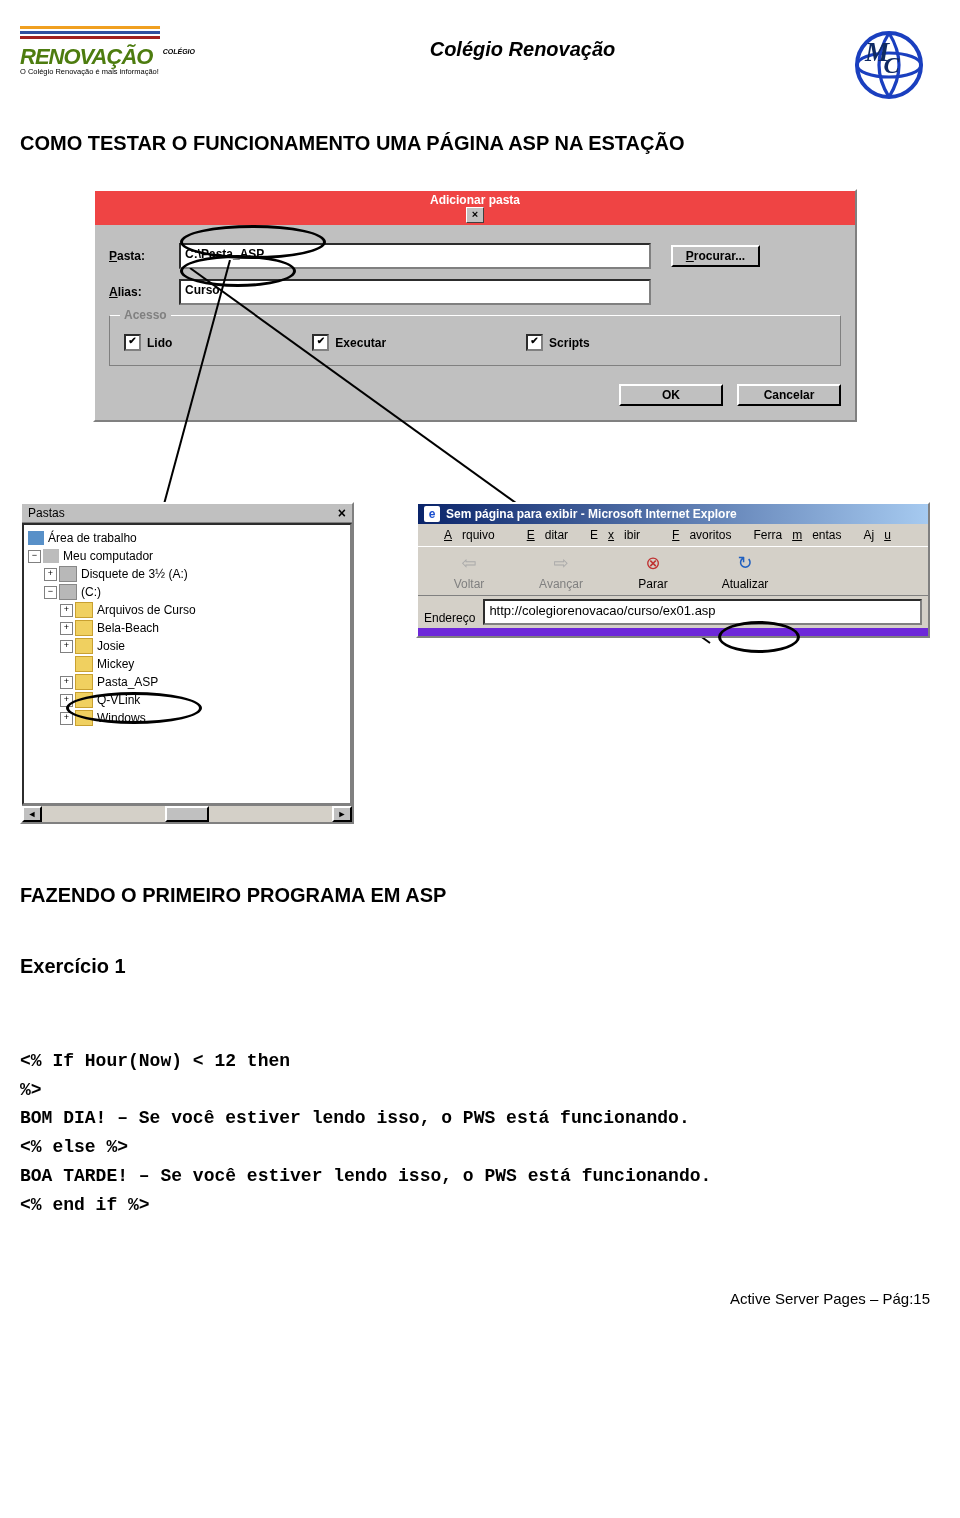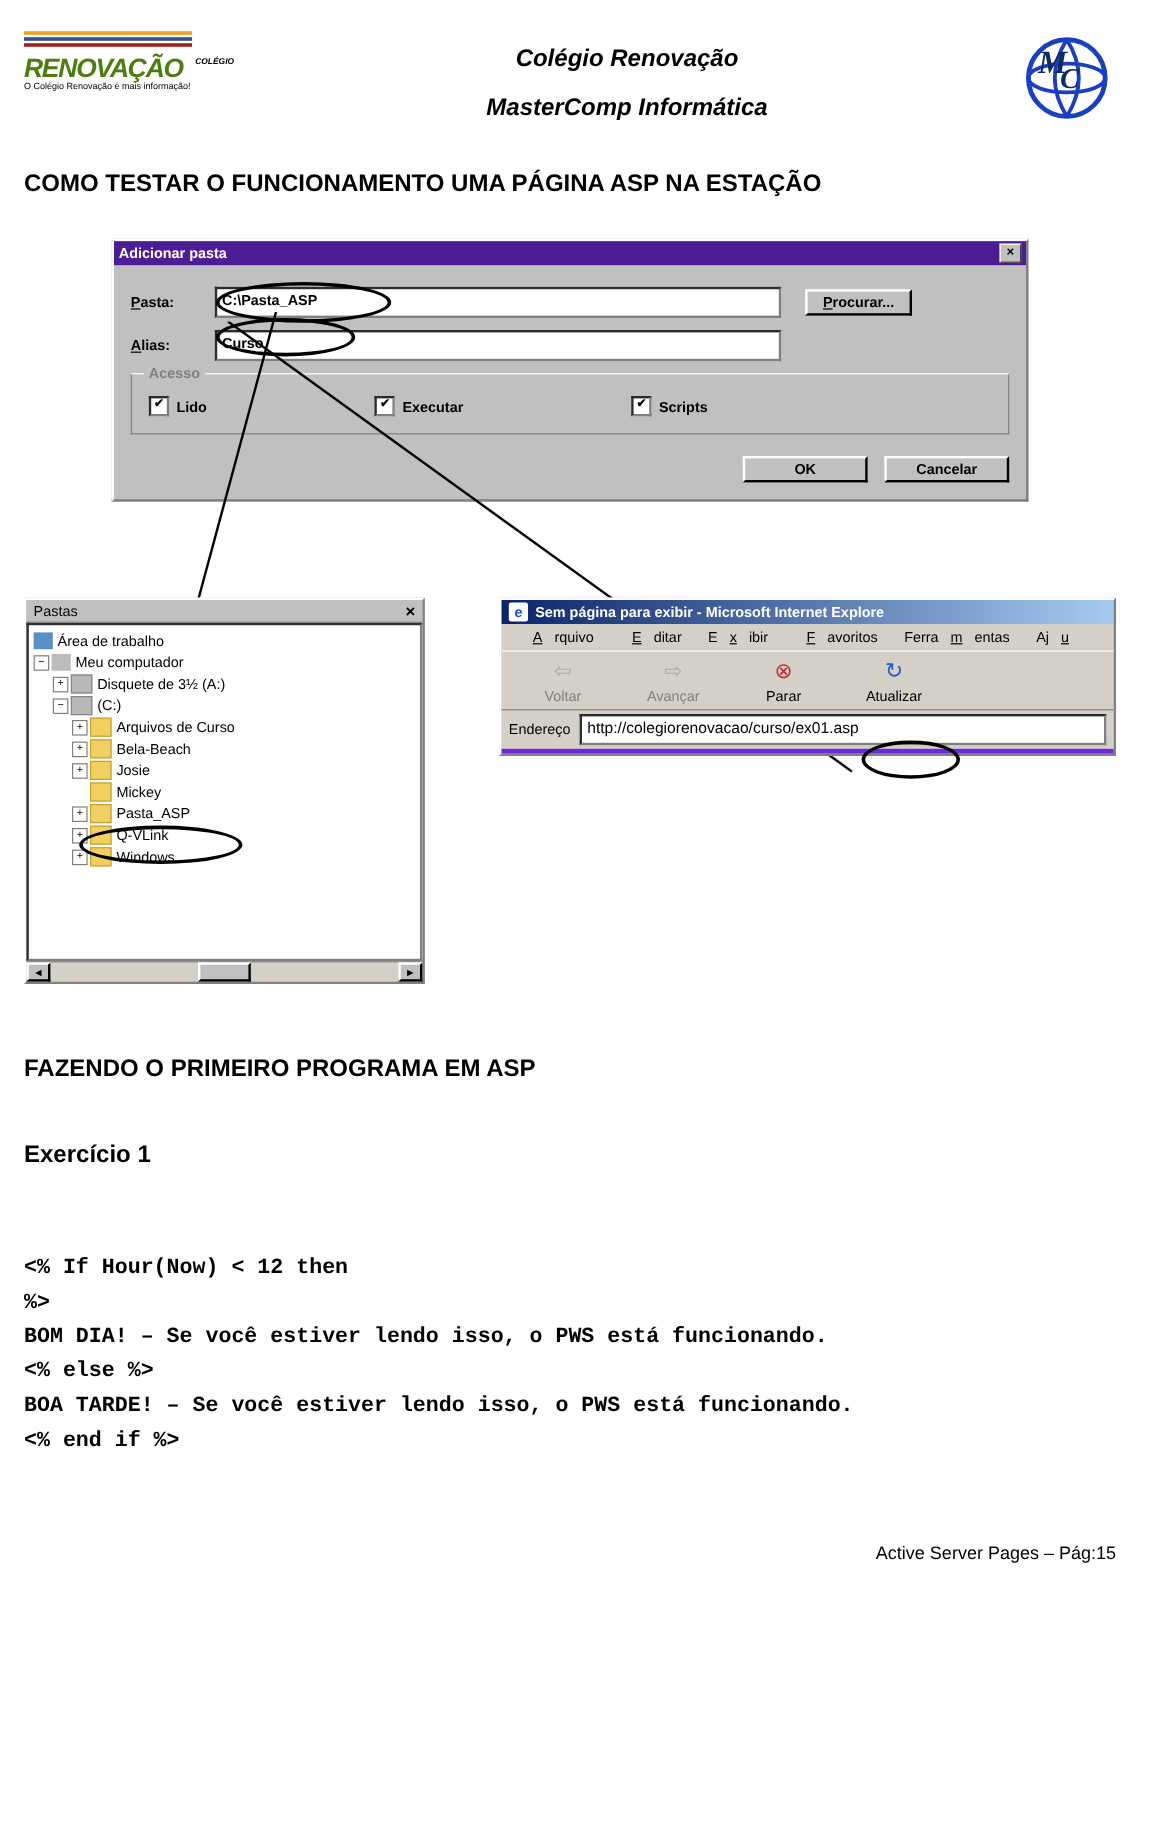--- a/index.html
+++ b/index.html
@@ -78,27 +78,28 @@
     width: 760px;
     background: #c0c0c0;
     border: 2px solid #808080;
     border-top-color:#fff; border-left-color:#fff;
     font-family: "MS Sans Serif", Tahoma, sans-serif;
     font-size: 12px;
     color:#000;
     position: relative;
   }
   .dlg-title {
-    background: #4c1d95;
+    background: #ef4444;
     color:#fff;
     font-weight: bold;
     padding: 2px 4px;
     display: flex;
     justify-content: space-between;
     align-items: center;
+    flex-direction: column;
   }
   .dlg-title .close {
     width:16px; height:14px; background:#c0c0c0; border:1px solid #fff; border-right-color:#404040; border-bottom-color:#404040;
     color:#000; font-weight:bold; font-size:11px; text-align:center; line-height:12px;
   }
   .dlg-body {
     padding: 18px 14px 14px 14px;
     font-weight: bold;
   }
   .field-row {
@@ -213,21 +214,21 @@
   .tbtn {
     width:90px; text-align:center; color:#808080;
   }
   .tbtn.enabled { color:#000; }
   .tbtn .ticon { width:28px; height:24px; margin:0 auto 2px; font-size:18px; line-height:24px; }
   .ti-back { color:#aaa; }
   .ti-fwd  { color:#aaa; }
   .ti-stop { color:#c03030; }
   .ti-refresh { color:#2060c0; }
   .addr-row {
-    display:flex; align-items:center; padding:3px 6px; background:#d4d0c8; border-top:1px solid #808080; border-bottom:4px solid #6d28d9;
+    display:flex; align-items:flex-end; padding:3px 6px; background:#d4d0c8; border-top:1px solid #808080; border-bottom:8px solid #6d28d9;
   }
   .addr-row label { margin-right:8px; }
   .addr-box { flex:1; background:#fff; border:2px inset #808080; padding:2px 4px; height:18px; font-size:13px; }
 
   .exercise-heading {
     font-weight: bold;
     font-size: 20px;
   }
   .code {
     font-family: "Courier New", monospace;
@@ -258,21 +259,20 @@
           <div class="l1"></div>
           <div class="l2"></div>
           <div class="l3"></div>
         </div>
       <div class="colegio">COLÉGIO</div>
       <div class="brand">RENOVAÇÃO</div>
       <div class="tag">O Colégio Renovação é mais informação!</div>
     </div>
     <div class="center-titles">
       <div>Colégio Renovação</div>
-      <div>MasterComp Informática</div>
     </div>
     <div class="logo-right">
       <svg viewBox="0 0 100 100">
         <ellipse cx="55" cy="50" rx="40" ry="40" fill="none" stroke="#1a3fbf" stroke-width="5"></ellipse>
         <ellipse cx="55" cy="50" rx="40" ry="15" fill="none" stroke="#1a3fbf" stroke-width="4"></ellipse>
         <path d="M55 10 Q30 50 55 90" fill="none" stroke="#1a3fbf" stroke-width="4"></path>
         <path d="M55 10 Q80 50 55 90" fill="none" stroke="#1a3fbf" stroke-width="4"></path>
         <text x="25" y="45" font-size="34" font-style="italic" font-family="serif" fill="#102a63" font-weight="bold">M</text>
         <text x="48" y="60" font-size="30" font-style="italic" font-family="serif" fill="#102a63" font-weight="bold">C</text>
       </svg>

